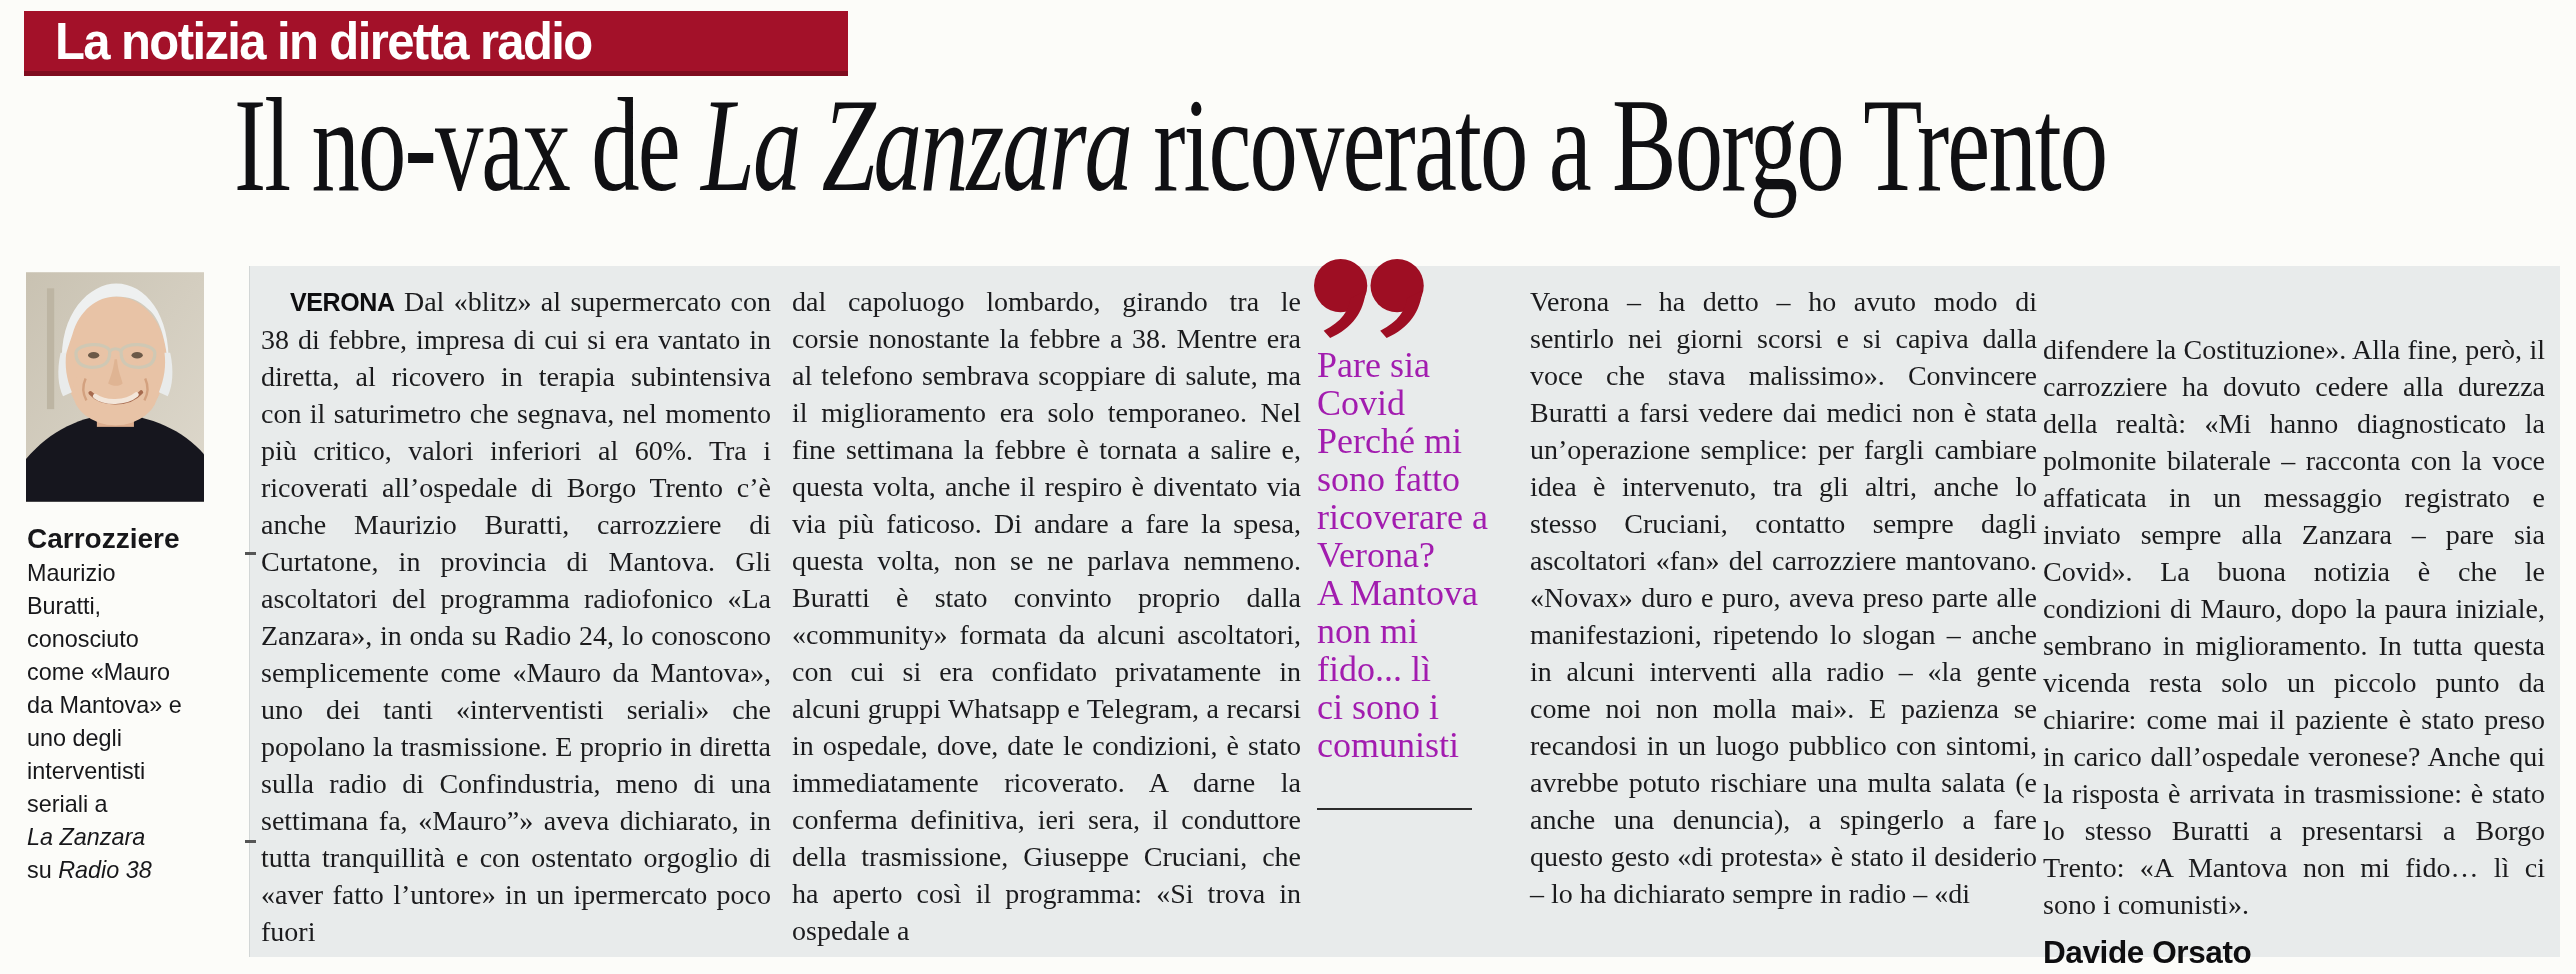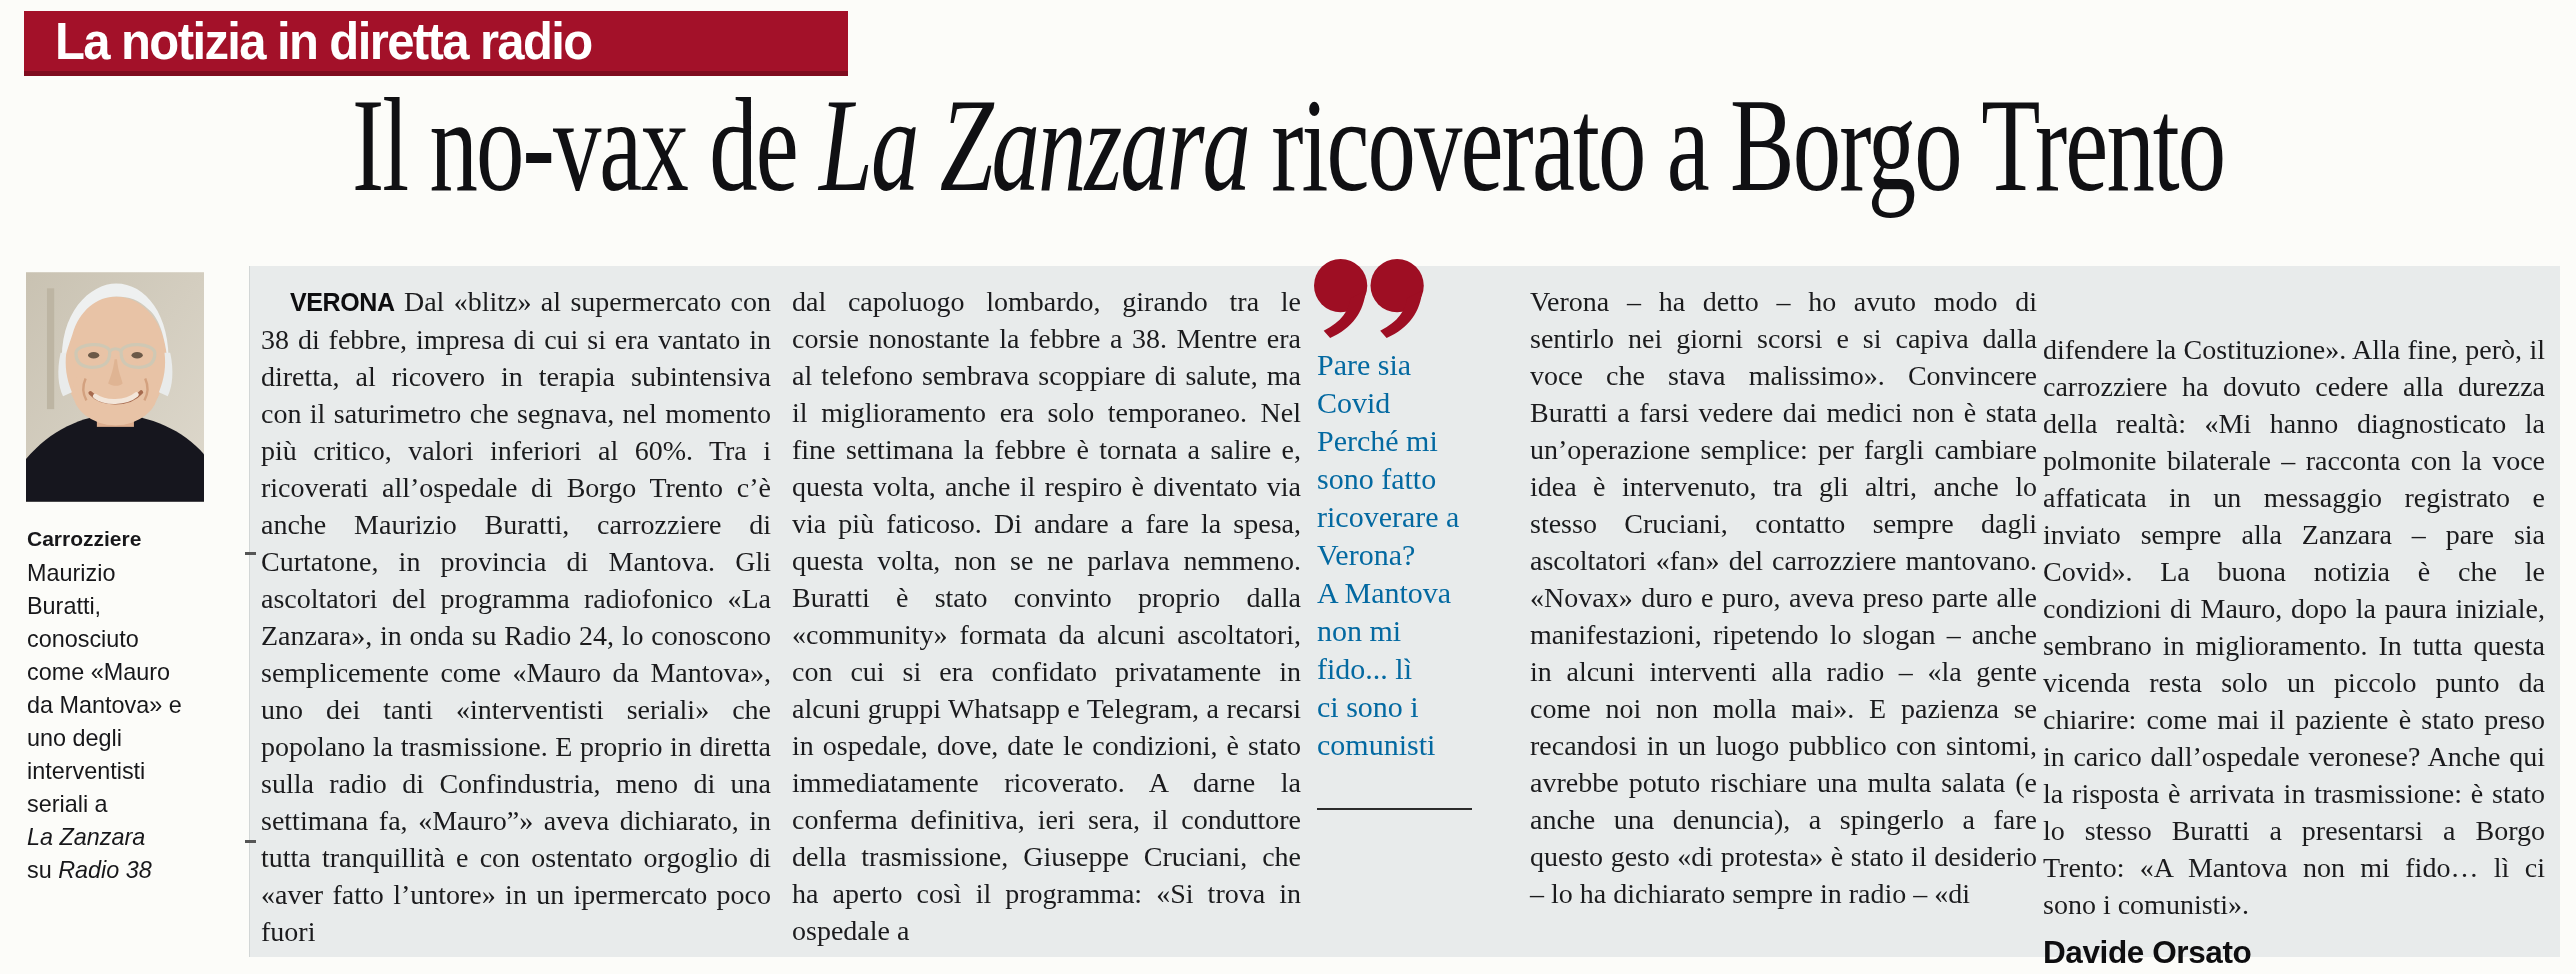--- a/index.html
+++ b/index.html
@@ -7,31 +7,31 @@
   .page{position:relative;width:2576px;height:975px;overflow:hidden;background:#fcfcf9;}
 
   
   .kicker{position:absolute;left:24px;top:10.5px;width:824px;height:60px;background:#a31129;
           border-bottom:5.7px solid #7f0c1f;display:flex;align-items:center;}
   .kicker-label{color:#ffffff;font-weight:bold;font-size:49px;letter-spacing:-1.6px;
                 padding-left:31px;transform:scaleY(1.04);transform-origin:left center;white-space:nowrap;}
 
   
   .headline{position:absolute;left:0;top:74px;width:2576px;height:141px;
-            display:flex;justify-content:center;align-items:flex-start;}
+            display:flex;justify-content:flex-start;align-items:flex-start;}
   .headline-inner{font-family:"Liberation Serif",serif;font-size:121px;line-height:129px;
                   color:#101013;white-space:nowrap;letter-spacing:-2.4px;
                   transform:scale(0.80,1.10);transform-origin:center top;}
   .headline-inner .it{font-style:italic;}
 
   
   .photo-fig{position:absolute;left:26px;top:272px;width:178px;height:230px;overflow:hidden;}
   .caption{position:absolute;left:27px;top:522px;width:198px;font-size:23.4px;line-height:33px;
            color:#17171a;white-space:pre-line;}
-  .caption-title{font-weight:bold;font-size:21px;display:block;margin-bottom:1.6px;}
+  .caption-title{font-weight:bold;font-size:28px;display:block;margin-bottom:1.6px;}
   .caption .it{font-style:italic;}
 
   
   .panel{position:absolute;left:249px;top:266px;width:2310px;height:691px;
          background:#e8ebeb;border-left:1.6px solid #d2d6d6;}
   .tick{position:absolute;width:10.5px;height:3.2px;background:#555;left:245px;}
 
   
   .body-col{position:absolute;top:283px;font-family:"Liberation Serif",serif;font-size:28px;
             line-height:37px;text-align:justify;color:#1b1b1d;}
@@ -39,22 +39,22 @@
   #col1{left:261px;width:510px;}
   #col2{left:792px;width:509px;}
   #col3{left:1530px;width:507px;}
   #col4{left:2043px;width:502px;margin-top:48px;}
   .dateline{font-family:"Liberation Sans",sans-serif;font-weight:bold;font-size:25px;
             letter-spacing:-0.4px;color:#0e0e10;margin-top:20px;}
 
   
   .quote-glyph{position:absolute;left:1314px;top:258px;width:113px;height:81px;}
   .quote-text{position:absolute;left:1317px;top:346px;width:182px;
-              font-family:"Liberation Serif",serif;font-size:30px;line-height:38px;
-              color:#0369a1;white-space:pre;}
+              font-family:"Liberation Serif",serif;font-size:36px;line-height:38px;
+              color:#a21caf;white-space:pre;}
   .quote-rule{position:absolute;left:1317px;top:808px;width:155px;height:2.4px;background:#2b2b2b;}
 
   
   .byline{display:block;text-align:left;font-family:"Liberation Sans",sans-serif;
           font-weight:bold;font-size:31.5px;color:#0e0e10;margin-top:11.3px;letter-spacing:-0.4px;}
   .copyright{display:block;text-align:right;font-family:"Liberation Sans",sans-serif;
              font-size:30px;color:#a21caf;margin-top:4.8px;letter-spacing:0.4px;}
 </style>
 </head>
 <body>

